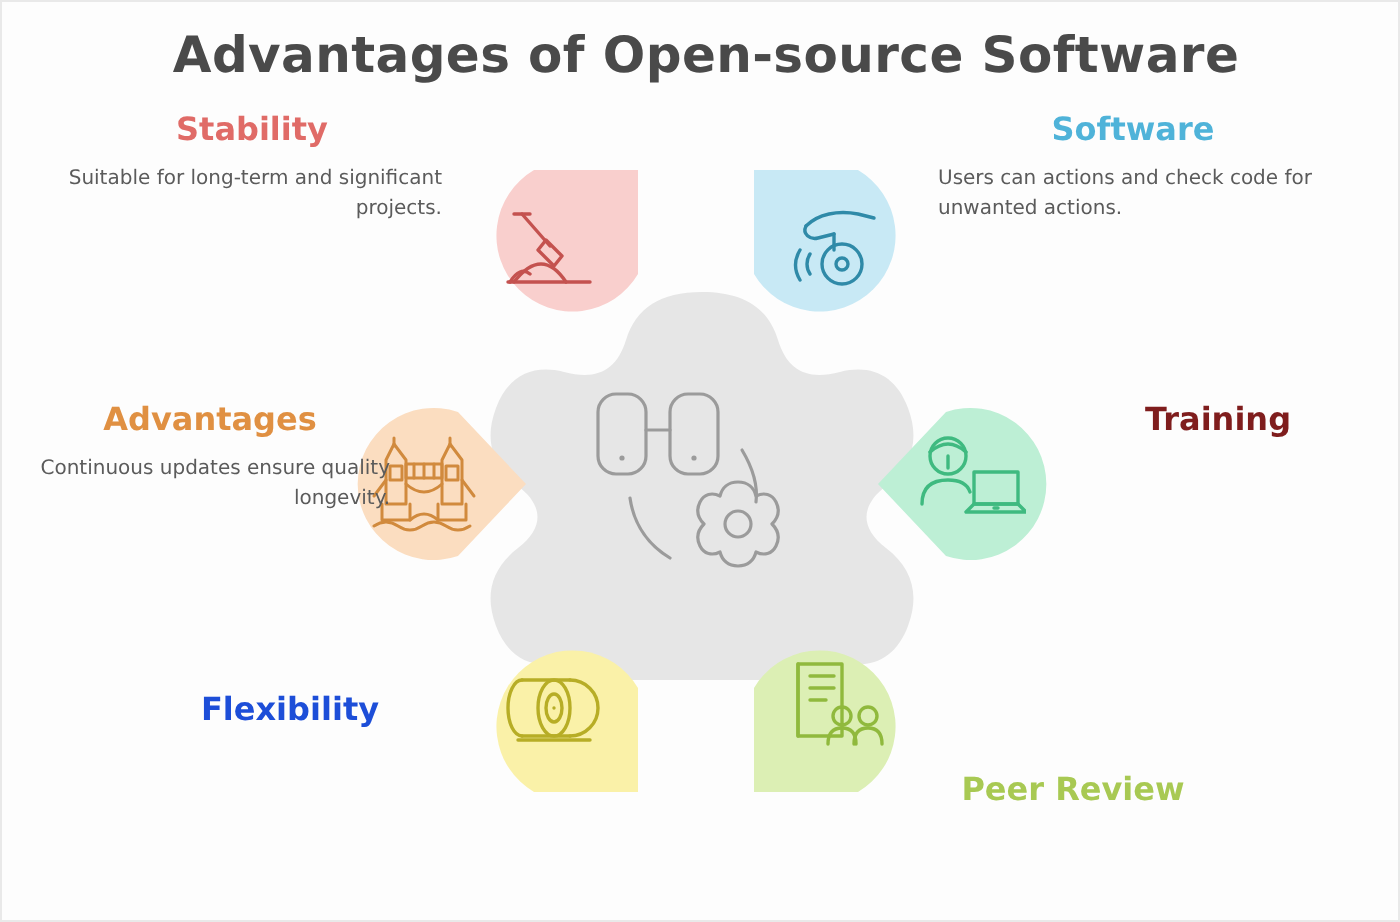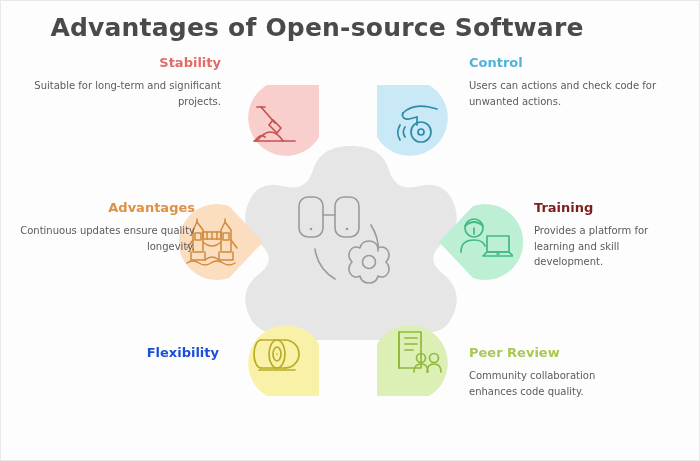--- a/index.html
+++ b/index.html
@@ -23,20 +23,21 @@
     position: absolute;
     top: 12px;
     left: 0;
     width: 632px;
     text-align: center;
     font-size: 25px;
     font-weight: bold;
     color: #4a4a4a;
     letter-spacing: 0.2px;
     font-family: "DejaVu Sans", "Liberation Sans", sans-serif;
+    padding-left: 36px;
   }
 
   
   #center-shape {
     position: absolute;
     left: 243px;
     top: 143px;
     width: 214px;
     height: 196px;
   }
@@ -56,25 +57,26 @@
   .petal-icon {
     position: absolute;
     pointer-events: none;
   }
 
   
   .block {
     position: absolute;
   }
   .block .heading {
-    font-size: 13px;
+    font-size: 16px;
     font-weight: bold;
     margin: 0 0 8px 0;
     line-height: 1.1;
     font-family: "DejaVu Sans", "Liberation Sans", sans-serif;
+    text-align: center;
   }
   .block .body {
     font-size: 10px;
     color: #5b5b5b;
     line-height: 1.55;
     margin: 0;
     font-family: "DejaVu Sans", "Liberation Sans", sans-serif;
   }
   .align-right { text-align: right; }
   .align-left  { text-align: left; }
@@ -271,36 +273,34 @@
       </svg>
     </div>
   </div>
 
   <div class="block align-right" id="blk-stability">
     <div class="heading" style="color:#e06b67;">Stability</div>
     <div class="body">Suitable for long-term and significant projects.</div>
   </div>
 
   <div class="block align-left" id="blk-control">
-    <div class="heading" style="color:#4fb3d9;">Control</div>
+    <div class="heading" style="color:#4fb3d9;">Software</div>
     <div class="body">Users can actions and check code for unwanted actions.</div>
   </div>
 
   <div class="block align-right" id="blk-reliability">
     <div class="heading" style="color:#e09042;">Advantages</div>
     <div class="body">Continuous updates ensure quality longevity.</div>
   </div>
 
   <div class="block align-left" id="blk-training">
     <div class="heading" style="color:#7f1d1d;">Training</div>
-    <div class="body">Provides a platform for learning and skill development.</div>
   </div>
 
   <div class="block align-right" id="blk-flexibility">
     <div class="heading" style="color:#1d4ed8;">Flexibility</div>
   </div>
 
   <div class="block align-left" id="blk-peerreview">
-    <div class="heading" style="color:#a8c953;">Peer Review</div>
-    <div class="body">Community collaboration enhances code quality.</div>
+    <div class="heading" style="color:#a8c953;margin-top:40px;">Peer Review</div>
   </div>
 
 </div>
 
 </body></html>

